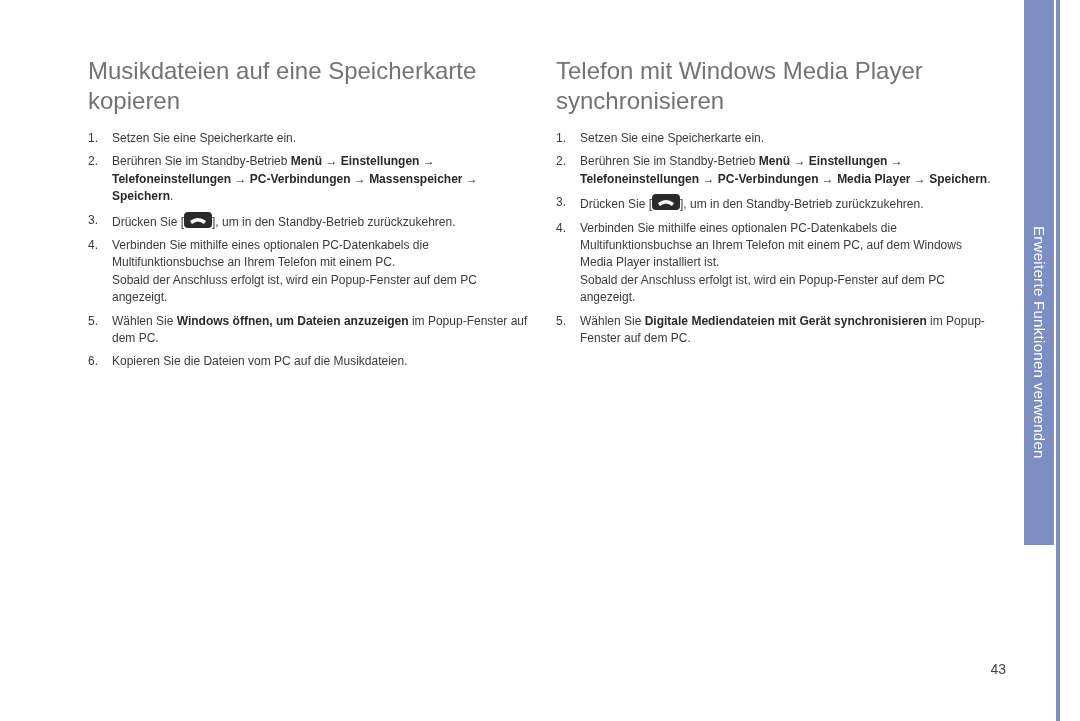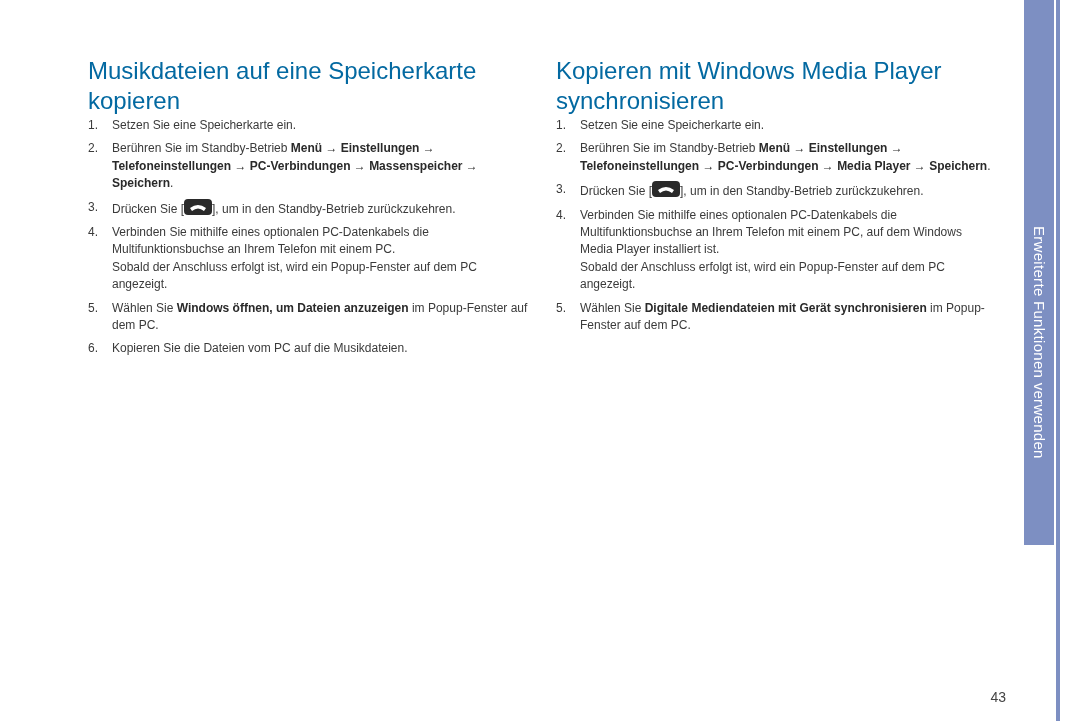--- a/index.html
+++ b/index.html
@@ -13,25 +13,25 @@
   }
   .page {
     display: flex;
     padding: 56px 0 0 88px;
     gap: 28px;
   }
   .col {
     width: 440px;
   }
   h2 {
-    color: #0369a1;
+    color: #737373;
     font-weight: 400;
     font-size: 24px;
     line-height: 1.25;
-    margin-bottom: 1px;
+    margin-bottom: 14px;
   }
   ol {
     list-style: none;
     counter-reset: step;
   }
   li {
     counter-increment: step;
     font-size: 12px;
     line-height: 1.45;
     padding-left: 24px;
@@ -87,21 +87,21 @@
   .thin-strip {
     position: absolute;
     top: 0;
     right: 20px;
     width: 4px;
     height: 721px;
     background: #7d8fc2;
   }
   .page-num {
     position: absolute;
-    bottom: 16px;
+    bottom: 44px;
     right: 74px;
     font-size: 14px;
     color: #444;
   }
 </style>
 </head>
 <body>
 
 <div class="page">
 
@@ -123,21 +123,21 @@
         <span class="sub">Sobald der Anschluss erfolgt ist, wird ein Popup-Fenster auf dem PC angezeigt.</span>
       </li>
       <li>
         <span>Wählen Sie </span><span class="bold">Windows öffnen, um Dateien anzuzeigen</span><span> im Popup-Fenster auf dem PC.</span>
       </li>
       <li><span>Kopieren Sie die Dateien vom PC auf die Musikdateien.</span></li>
     </ol>
   </div>
 
   <div class="col">
-    <h2>Kopieren mit Windows Media Player synchronisieren</h2>
+    <h2>Telefon mit Windows Media Player synchronisieren</h2>
     <ol>
       <li><span>Setzen Sie eine Speicherkarte ein.</span></li>
       <li>
         <span>Berühren Sie im Standby-Betrieb </span><span class="bold">Menü → Einstellungen → Telefoneinstellungen → PC-Verbindungen → Media Player → Speichern</span><span>.</span>
       </li>
       <li>
         <span>Drücken Sie [</span><span class="key-icon"><svg viewBox="0 0 28 16">
               <rect x="0" y="0" width="28" height="16" rx="4" fill="#2a2a2a"></rect>
               <path d="M6 9 Q14 3 22 9 L20 12 Q14 7 8 12 Z" fill="#fff"></path>
             </svg></span><span>], um in den Standby-Betrieb zurückzukehren.</span>

